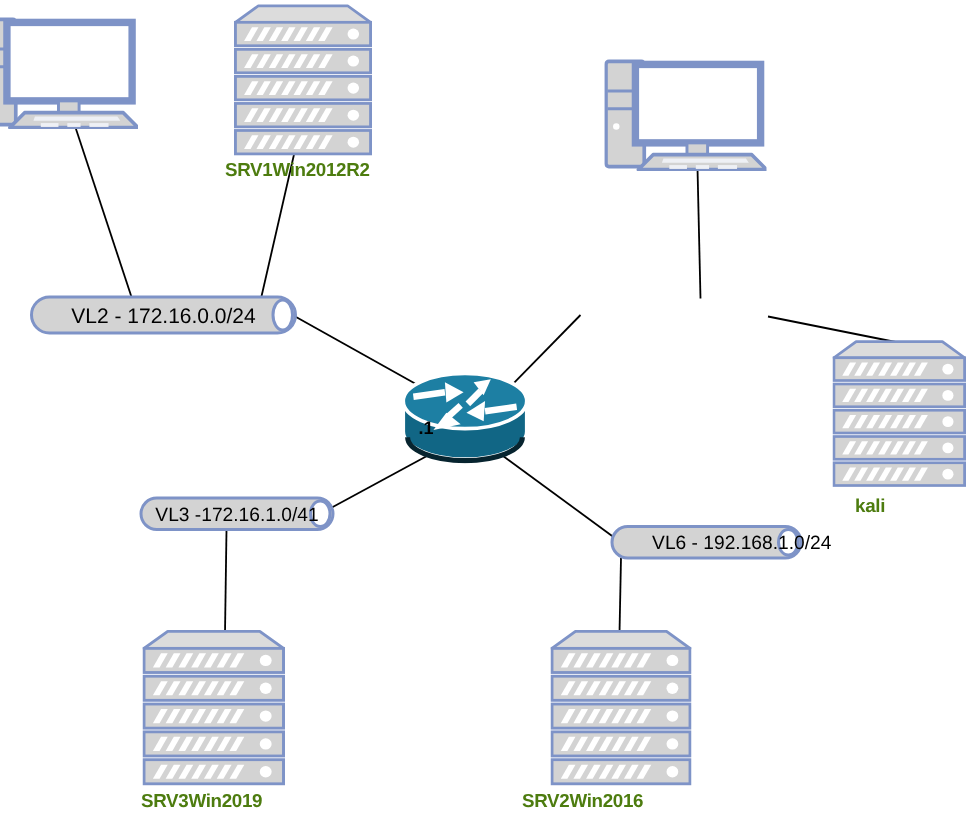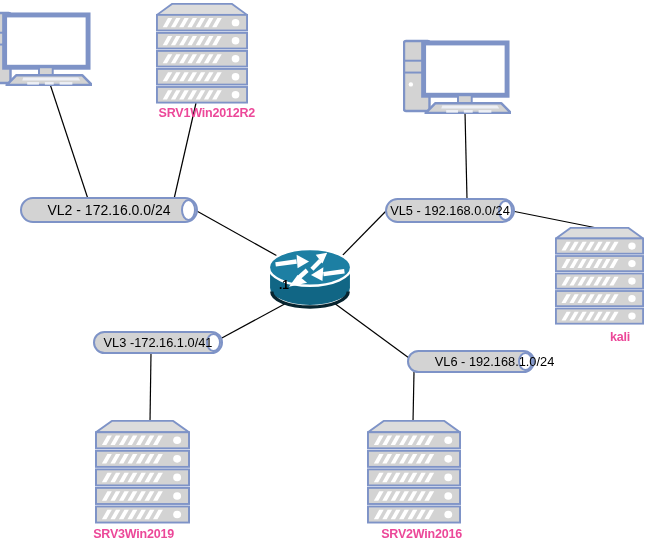--- a/index.html
+++ b/index.html
@@ -4,21 +4,21 @@
 <style>
   html,body{margin:0;padding:0;background:#fff;}
   .canvas{
     position:relative;width:649px;height:542px;background:#ffffff;
     overflow:hidden;font-family:"Liberation Sans",sans-serif;
   }
   svg{overflow:visible;display:block;}
   .links{position:absolute;left:0;top:0;}
   .node{position:absolute;}
   .node-label{
-    position:absolute;text-align:right;color:#ec4899;font-weight:bold;
+    position:absolute;text-align:left;color:#4d7c0f;font-weight:bold;
     font-size:12.5px;letter-spacing:-0.2px;white-space:nowrap;
   }
   .seg{
     position:absolute;box-sizing:border-box;background:#d3d3d3;
     border:2.5px solid #7e93c7;border-radius:14px;
     display:flex;align-items:center;justify-content:center;
   }
   .seg .cap{
     position:absolute;right:0;top:0;bottom:0;width:15px;box-sizing:border-box;
     background:#ffffff;border:2px solid #7e93c7;border-radius:50%;
@@ -99,24 +99,20 @@
       <line x1="512" y1="211" x2="602" y2="229"></line>
       <line x1="409" y1="358" x2="330" y2="300"></line>
       <line x1="414" y1="372" x2="413" y2="422"></line>
     </g>
   </svg>
 
   <div class="seg" style="left:20px;top:197px;width:178px;height:26px;">
     <span class="seg-label big">VL2 - 172.16.0.0/24</span>
     <span class="cap"></span>
   </div>
-  <div class="seg" style="left:385px;top:198px;width:130px;height:25px;">
-    <span class="seg-label small">VL5 - 192.168.0.0/24</span>
-    <span class="cap"></span>
-  </div>
   <div class="seg" style="left:93px;top:331px;width:130px;height:23px;">
     <span class="seg-label small">VL3 -172.16.1.0/41</span>
     <span class="cap"></span>
   </div>
   <div class="seg" style="left:407px;top:350px;width:128px;height:23px;padding-left:47px;">
     <span class="seg-label small">VL6 - 192.168.1.0/24</span>
     <span class="cap"></span>
   </div>
 
   <div class="node" style="left:-16px;top:11px;width:108px;height:75px;">
@@ -150,22 +146,22 @@
         <use href="#sym-server"></use>
       </svg>
   </div>
   <div class="node-label" style="left:570px;top:330px;width:60px;">kali</div>
 
   <div class="node" style="left:95px;top:419px;width:95px;height:106px;">
     <svg width="95" height="106" viewBox="0 0 96 112" preserveAspectRatio="none">
         <use href="#sym-server"></use>
       </svg>
   </div>
-  <div class="node-label" style="left:78px;top:527px;width:96px;">SRV3Win2019</div>
+  <div class="node-label" style="left:94px;top:527px;width:96px;">SRV3Win2019</div>
 
   <div class="node" style="left:367px;top:419px;width:94px;height:106px;">
     <svg width="94" height="106" viewBox="0 0 96 112" preserveAspectRatio="none">
         <use href="#sym-server"></use>
       </svg>
   </div>
-  <div class="node-label" style="left:366px;top:527px;width:96px;">SRV2Win2016</div>
+  <div class="node-label" style="left:348px;top:527px;width:96px;">SRV2Win2016</div>
 
 </div>
 
 </body></html>

